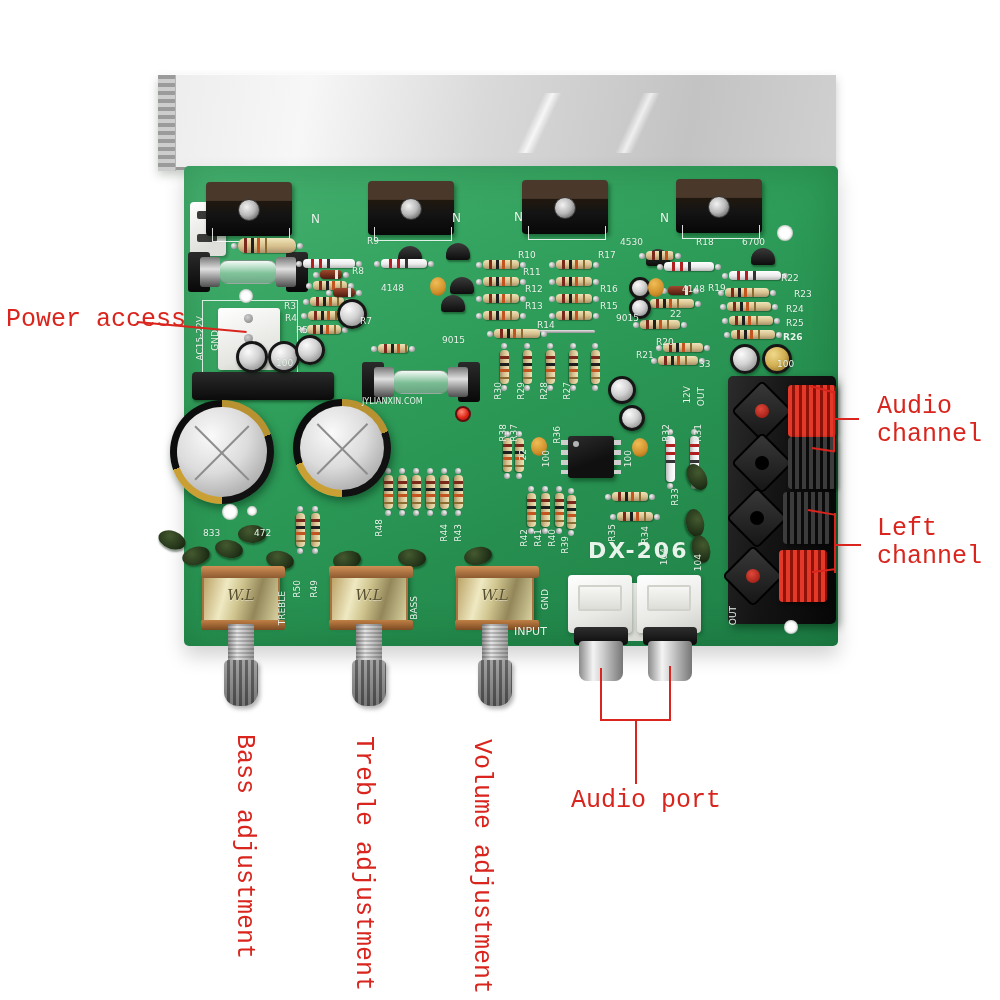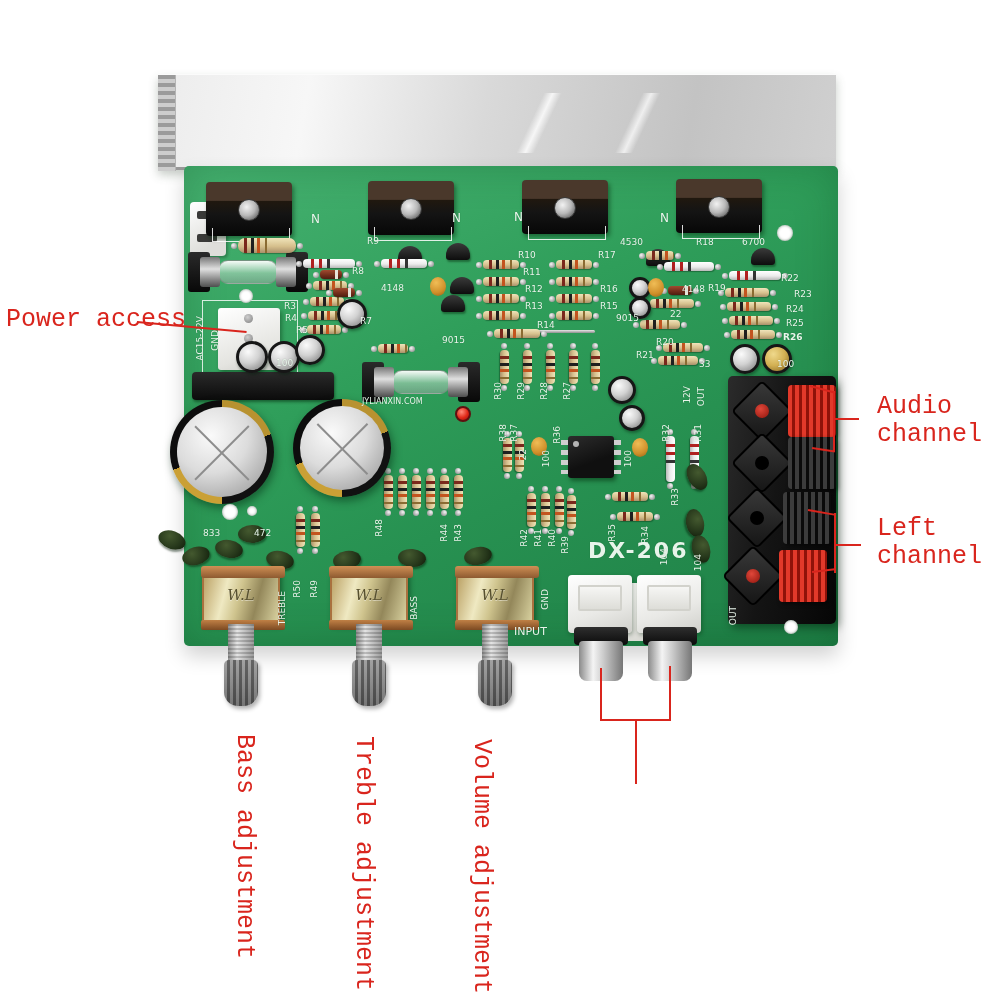--- a/index.html
+++ b/index.html
@@ -466,17 +466,18 @@
   </div>
   <div class="rline" style="left:808px;top:509px;width:28px;height:2px;transform:rotate(10deg);transform-origin:left center"></div>
   <div class="rline" style="left:834px;top:513px;width:2px;height:60px"></div>
   <div class="rline" style="left:812px;top:571px;width:23px;height:2px;transform:rotate(-7deg);transform-origin:left center"></div>
   <div class="rline" style="left:836px;top:544px;width:25px;height:2px"></div>
 
   <div class="rline" style="left:600px;top:668px;width:2px;height:53px"></div>
   <div class="rline" style="left:669px;top:666px;width:2px;height:55px"></div>
   <div class="rline" style="left:600px;top:719px;width:71px;height:2px"></div>
   <div class="rline" style="left:635px;top:719px;width:2px;height:65px"></div>
+  <div class="ann" style="left:571px;top:787px">Audio port</div>
 
   <div class="ann v" style="left:230px;top:734px">Bass adjustment</div>
   <div class="ann v" style="left:349px;top:736px">Treble adjustment</div>
   <div class="ann v" style="left:467px;top:739px">Volume adjustment</div>
 </div>
 
 </body></html>

